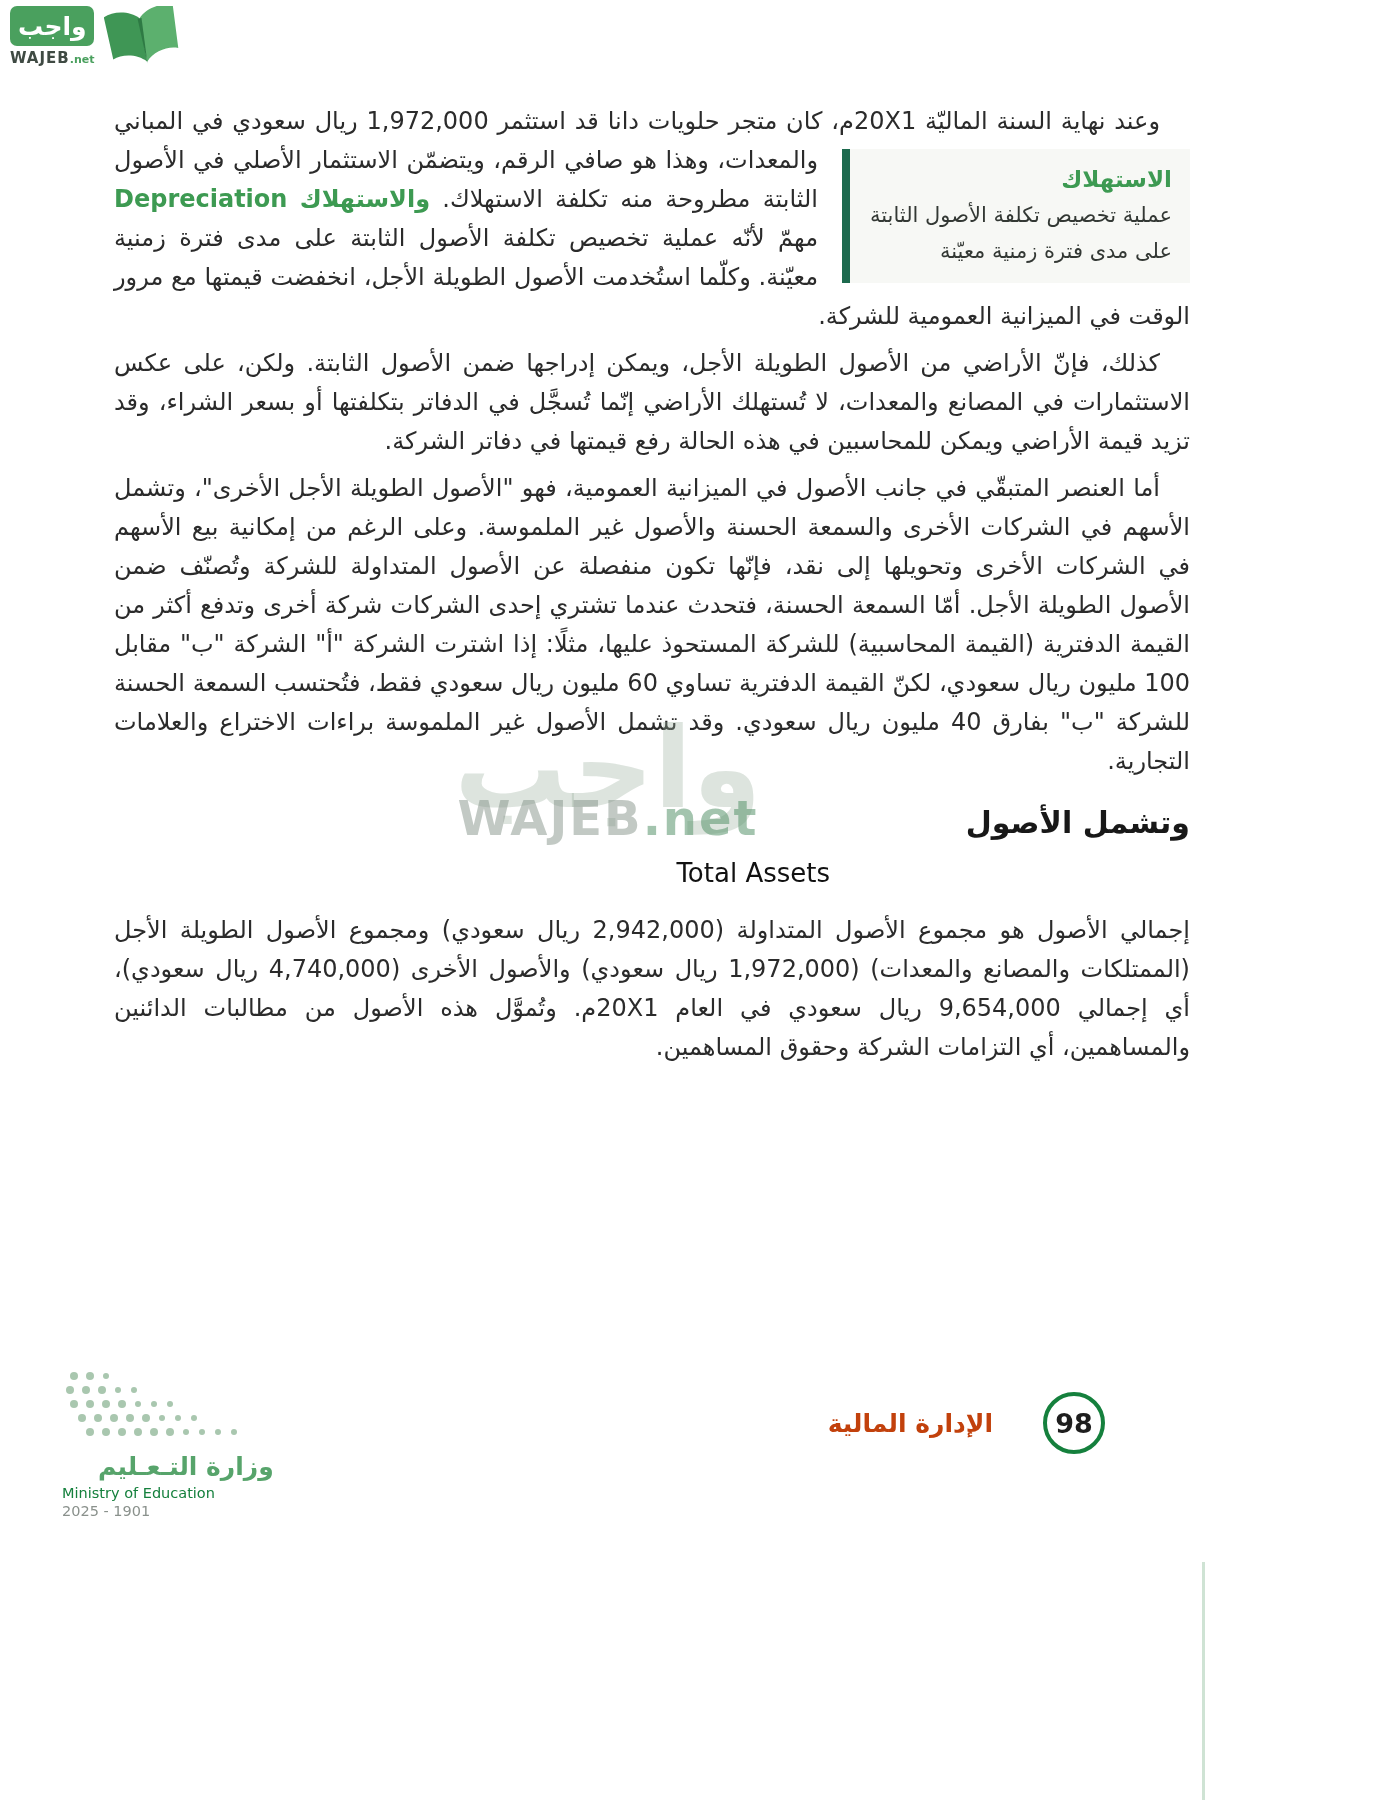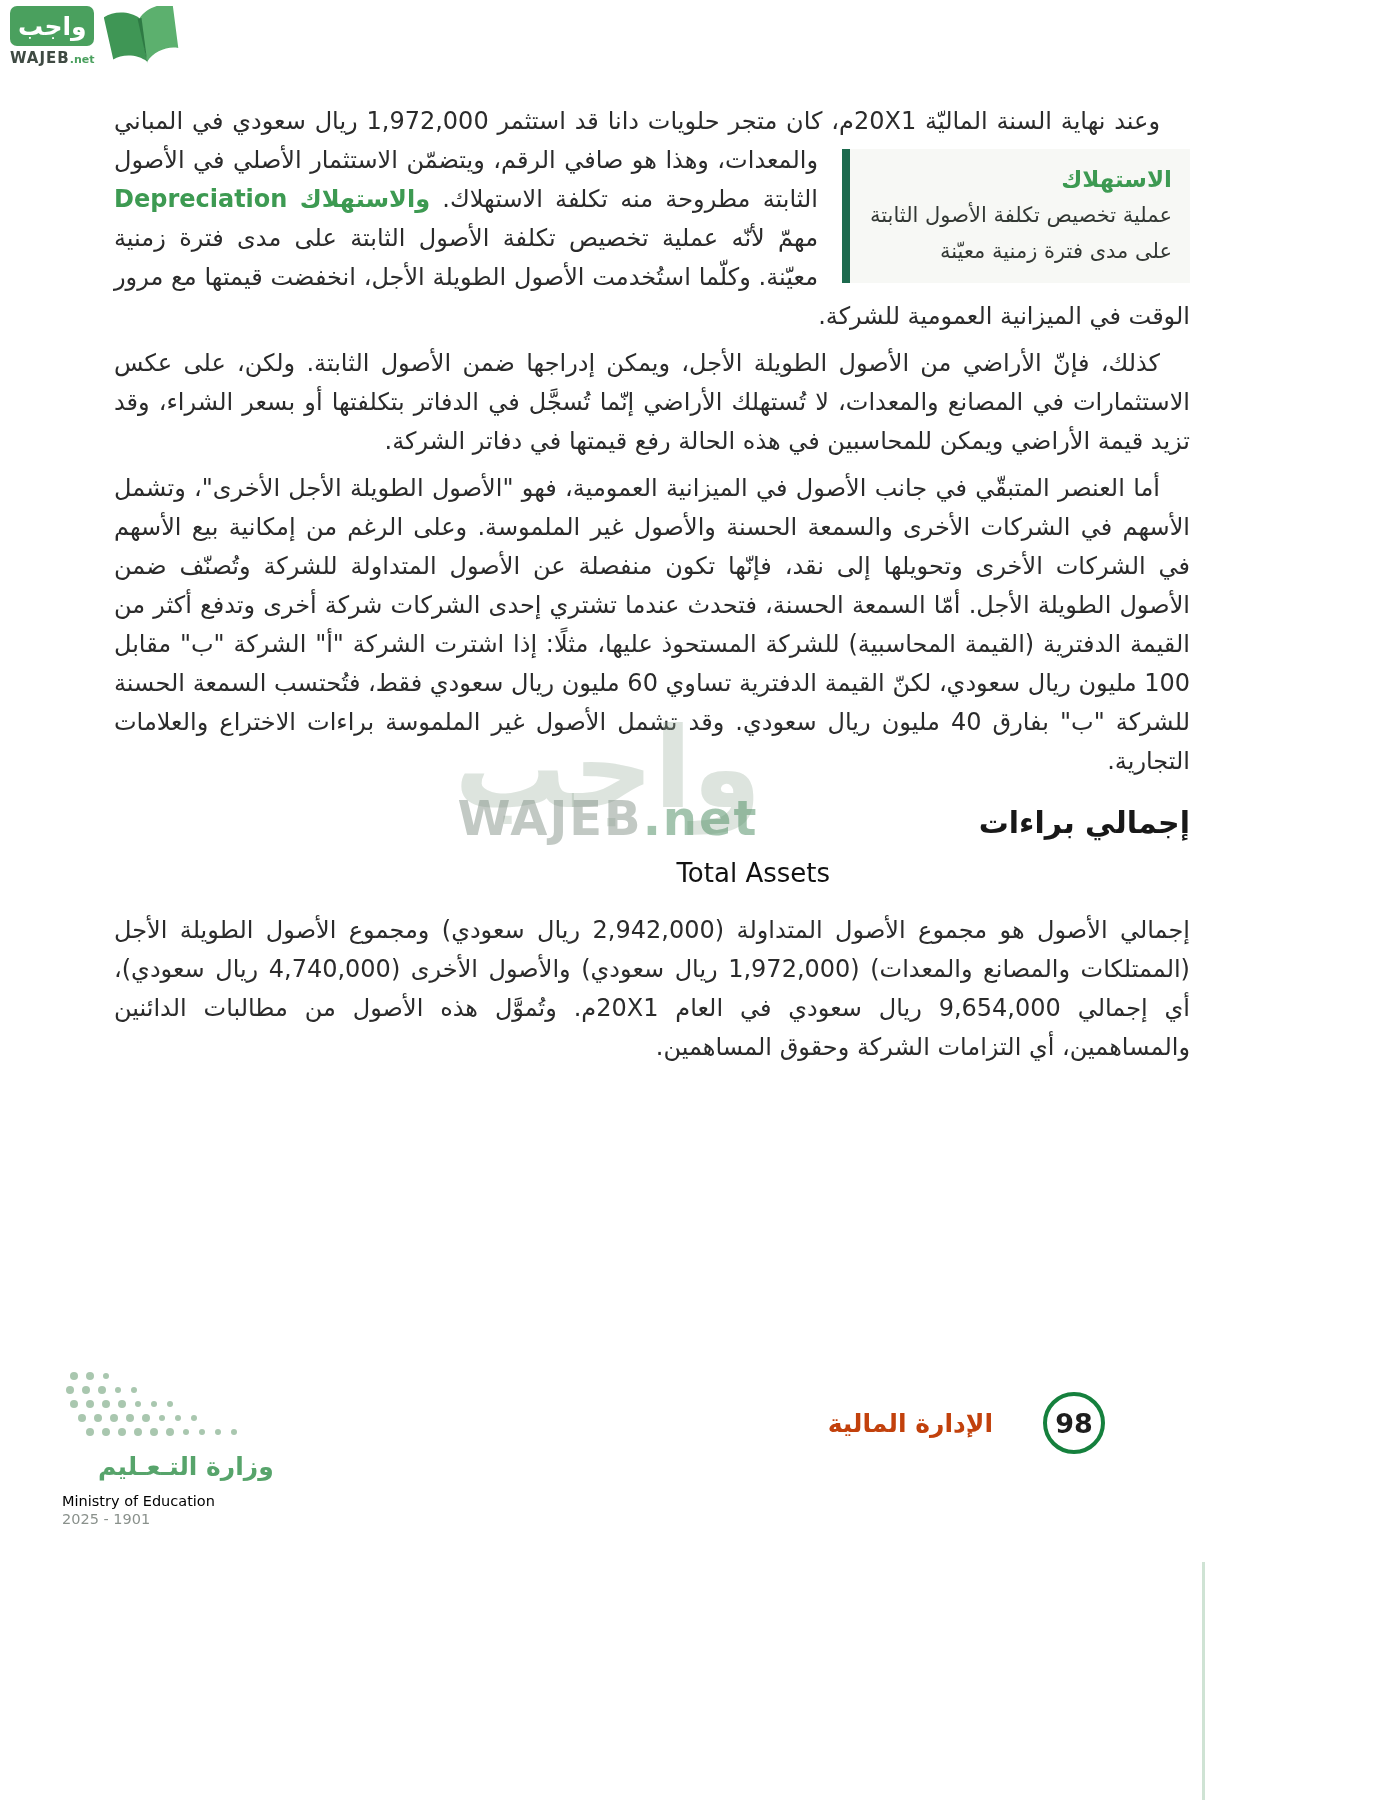--- a/index.html
+++ b/index.html
@@ -90,21 +90,21 @@
     border:4px solid #15803d; background:#fff;
     display:flex; align-items:center; justify-content:center;
     font-size:27px; font-weight:bold; color:#1e1e1e;
   }
   .footer-section-label { font-size:25px; font-weight:bold; color:#c2410c; }
 
   .ministry {
     position:absolute; left:62px; top:1368px; width:230px; direction:ltr;
   }
   .ministry-ar { font-size:25px; font-weight:bold; color:#57a46b; margin-top:8px; direction:rtl; text-align:left;margin-left:36px; }
-  .ministry-en { font-size:14.5px; color:#000000; margin-top:12px; }
+  .ministry-en { font-size:14.5px; color:#15803d; margin-top:4px; }
   .ministry-years { font-size:14.5px; color:#8a918c; margin-top:2px; }
 
   .edge-line {
     position:absolute; right:191px; bottom:0; width:3px; height:238px;
     background:#cfe3d4;
   }
 </style>
 </head>
 <body>
 
@@ -140,21 +140,21 @@
       <span>الاستثمار الأصلي في الأصول الثابتة مطروحة منه تكلفة الاستهلاك.</span>
       <span class="term-ar">والاستهلاك</span>
       <span class="term-en">Depreciation</span>
       <span>مهمّ لأنّه عملية تخصيص تكلفة الأصول الثابتة على مدى فترة زمنية معيّنة. وكلّما استُخدمت الأصول الطويلة الأجل، انخفضت قيمتها مع مرور الوقت في الميزانية العمومية للشركة.</span>
     </div>
 
     <div class="para">كذلك، فإنّ الأراضي من الأصول الطويلة الأجل، ويمكن إدراجها ضمن الأصول الثابتة. ولكن، على عكس الاستثمارات في المصانع والمعدات، لا تُستهلك الأراضي إنّما تُسجَّل في الدفاتر بتكلفتها أو بسعر الشراء، وقد تزيد قيمة الأراضي ويمكن للمحاسبين في هذه الحالة رفع قيمتها في دفاتر الشركة.</div>
 
     <div class="para">أما العنصر المتبقّي في جانب الأصول في الميزانية العمومية، فهو "الأصول الطويلة الأجل الأخرى"، وتشمل الأسهم في الشركات الأخرى والسمعة الحسنة والأصول غير الملموسة. وعلى الرغم من إمكانية بيع الأسهم في الشركات الأخرى وتحويلها إلى نقد، فإنّها تكون منفصلة عن الأصول المتداولة للشركة وتُصنّف ضمن الأصول الطويلة الأجل. أمّا السمعة الحسنة، فتحدث عندما تشتري إحدى الشركات شركة أخرى وتدفع أكثر من القيمة الدفترية (القيمة المحاسبية) للشركة المستحوذ عليها، مثلًا: إذا اشترت الشركة "أ" الشركة "ب" مقابل 100 مليون ريال سعودي، لكنّ القيمة الدفترية تساوي 60 مليون ريال سعودي فقط، فتُحتسب السمعة الحسنة للشركة "ب" بفارق 40 مليون ريال سعودي. وقد تشمل الأصول غير الملموسة براءات الاختراع والعلامات التجارية.</div>
 
-    <h2 class="section-heading">إجمالي براءات</h2>
+    <h2 class="section-heading">وتشمل الأصول</h2>
     <div class="section-heading-en">Total Assets</div>
 
     <div class="para no-indent">إجمالي الأصول هو مجموع الأصول المتداولة (2,942,000 ريال سعودي) ومجموع الأصول الطويلة الأجل (الممتلكات والمصانع والمعدات) (1,972,000 ريال سعودي) والأصول الأخرى (4,740,000 ريال سعودي)، أي إجمالي 9,654,000 ريال سعودي في العام 20X1م. وتُموَّل هذه الأصول من مطالبات الدائنين والمساهمين، أي التزامات الشركة وحقوق المساهمين.</div>
 
   </main>
 
   <div class="watermark">
     <div class="watermark-ar">واجب</div>
     <div class="watermark-en"><span>WAJEB</span><span class="tld">.net</span></div>
   </div>

